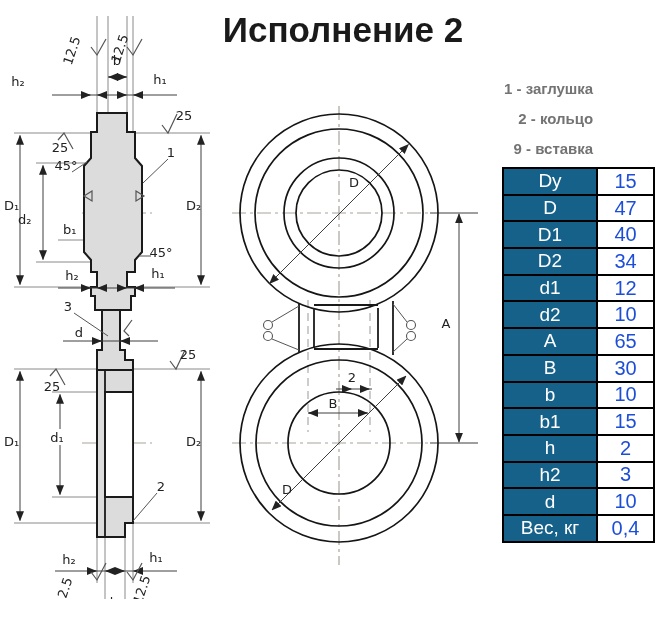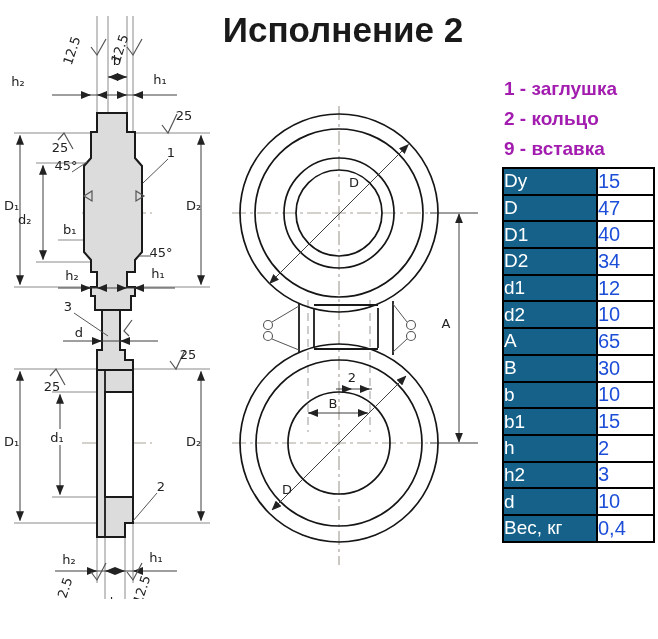--- a/index.html
+++ b/index.html
@@ -1,37 +1,37 @@
 <!DOCTYPE html>
 <html style="--header_bg: #15618a; --part_fill: #dcdcdc;"><head>
 <meta charset="utf-8">
 <style>
   html,body{margin:0;padding:0;background:#fff;}
   .stage{position:relative;width:658px;height:599px;background:#fff;overflow:hidden;
          font-family:"Liberation Sans",sans-serif;}
   .title{position:absolute;left:168px;top:10px;width:350px;text-align:center;
          font-size:35px;font-weight:700;color:#1a1a1a;letter-spacing:0px;}
   .legend{position:absolute;left:504px;top:74px;}
-  .legend-item{font-size:19px;font-weight:700;color:#a21caf;line-height:30px;white-space:nowrap;}
+  .legend-item{font-size:15px;font-weight:700;color:#737373;line-height:30px;white-space:nowrap;text-align:right;}
   svg.drawing{position:absolute;left:0;top:0;}
   .ext{stroke:#8a8a8a;stroke-width:1;fill:none;}
   .dim{stroke:#3f3f3f;stroke-width:1;fill:none;}
   .ldr{stroke:#555;stroke-width:1;fill:none;}
   .chk{stroke:#555;stroke-width:1.2;fill:none;}
   .cl{stroke:#a9a49c;stroke-width:1.2;fill:none;stroke-dasharray:14 4 3 4;}
   .dsh{stroke:#9a9a9a;stroke-width:1;fill:none;stroke-dasharray:8 5;}
   .part{fill:var(--part_fill,#dcdcdc);stroke:#1a1a1a;stroke-width:2;stroke-linejoin:miter;}
   .bore{fill:#fff;stroke:#1a1a1a;stroke-width:1.8;}
   .pline{stroke:#1a1a1a;stroke-width:1.8;fill:none;}
   .circ{stroke:#151515;stroke-width:1.7;fill:none;}
   .hinge{stroke:#555;stroke-width:1.1;fill:#fff;}
   .t{font-family:"DejaVu Sans",sans-serif;font-size:13px;fill:#222;text-anchor:middle;}
   .ts{text-anchor:start;}
   .spec-table{position:absolute;left:502px;top:167px;border-collapse:collapse;}
-  .spec-table td{border:2px solid #000;text-align:left;vertical-align:middle;
+  .spec-table td{border:2px solid #000;text-align:center;vertical-align:middle;
                  height:24.7px;padding:0;margin-top:40px;}
   .spec-table td.lab{width:92px;background:var(--header_bg,#15618a);color:#fff;
                      font-size:19px;font-weight:400;}
   .spec-table td.val{width:55px;background:#fff;color:#1d4ed8;font-size:20px;}
 </style>
 </head>
 <body>
 
 <div class="stage">
 

